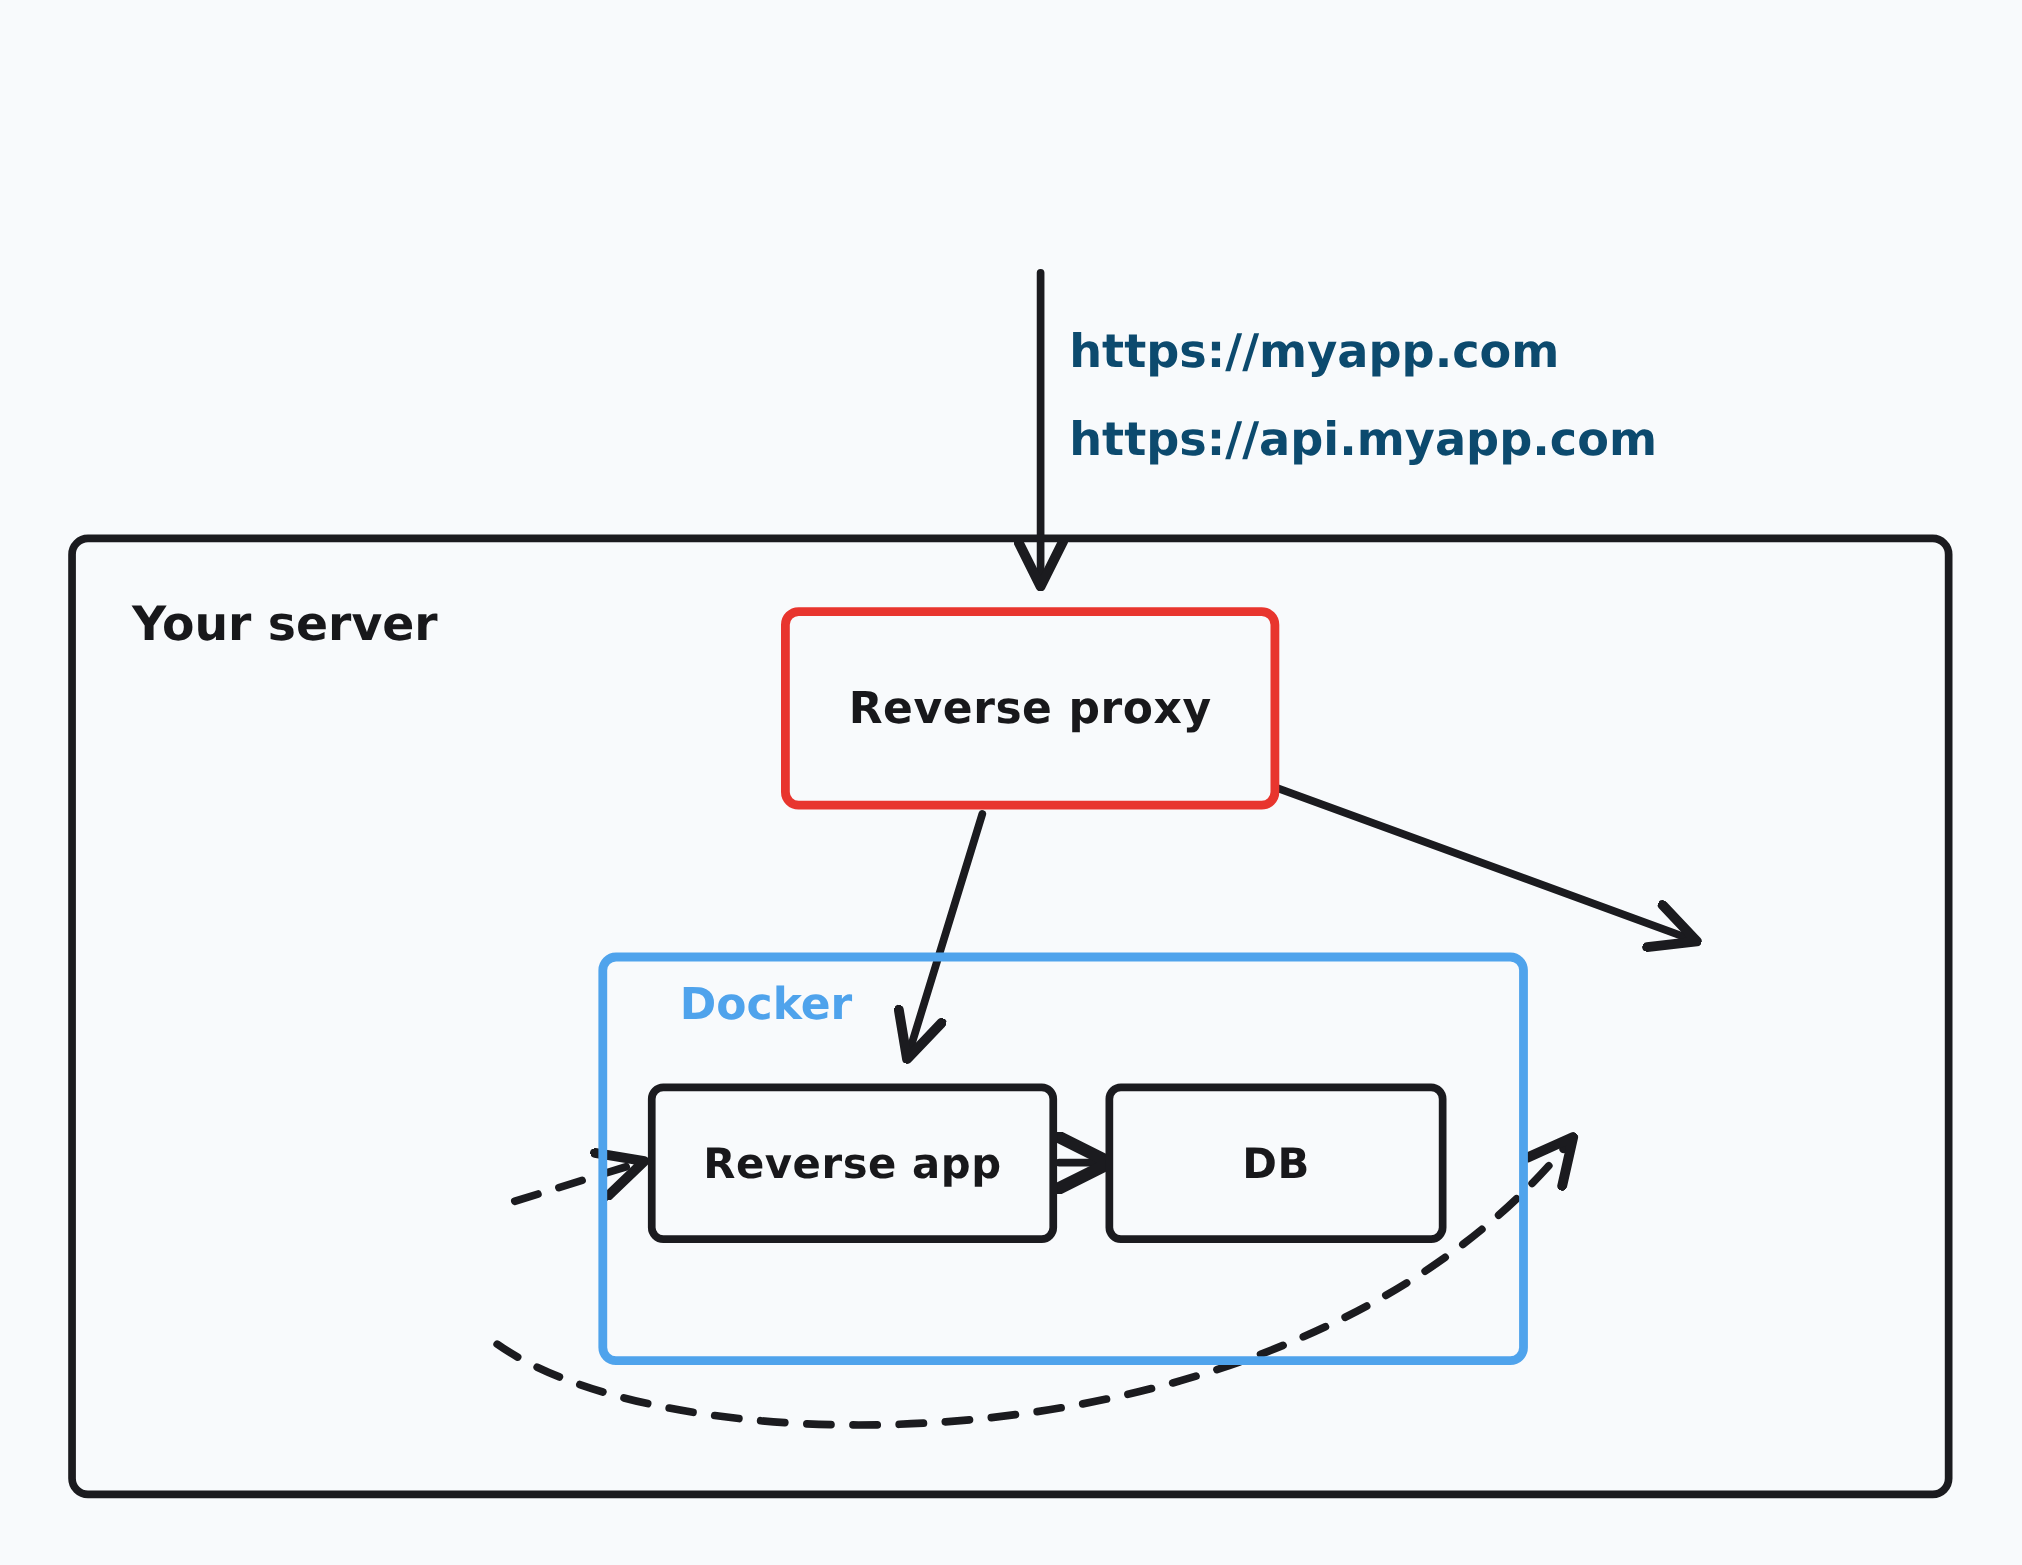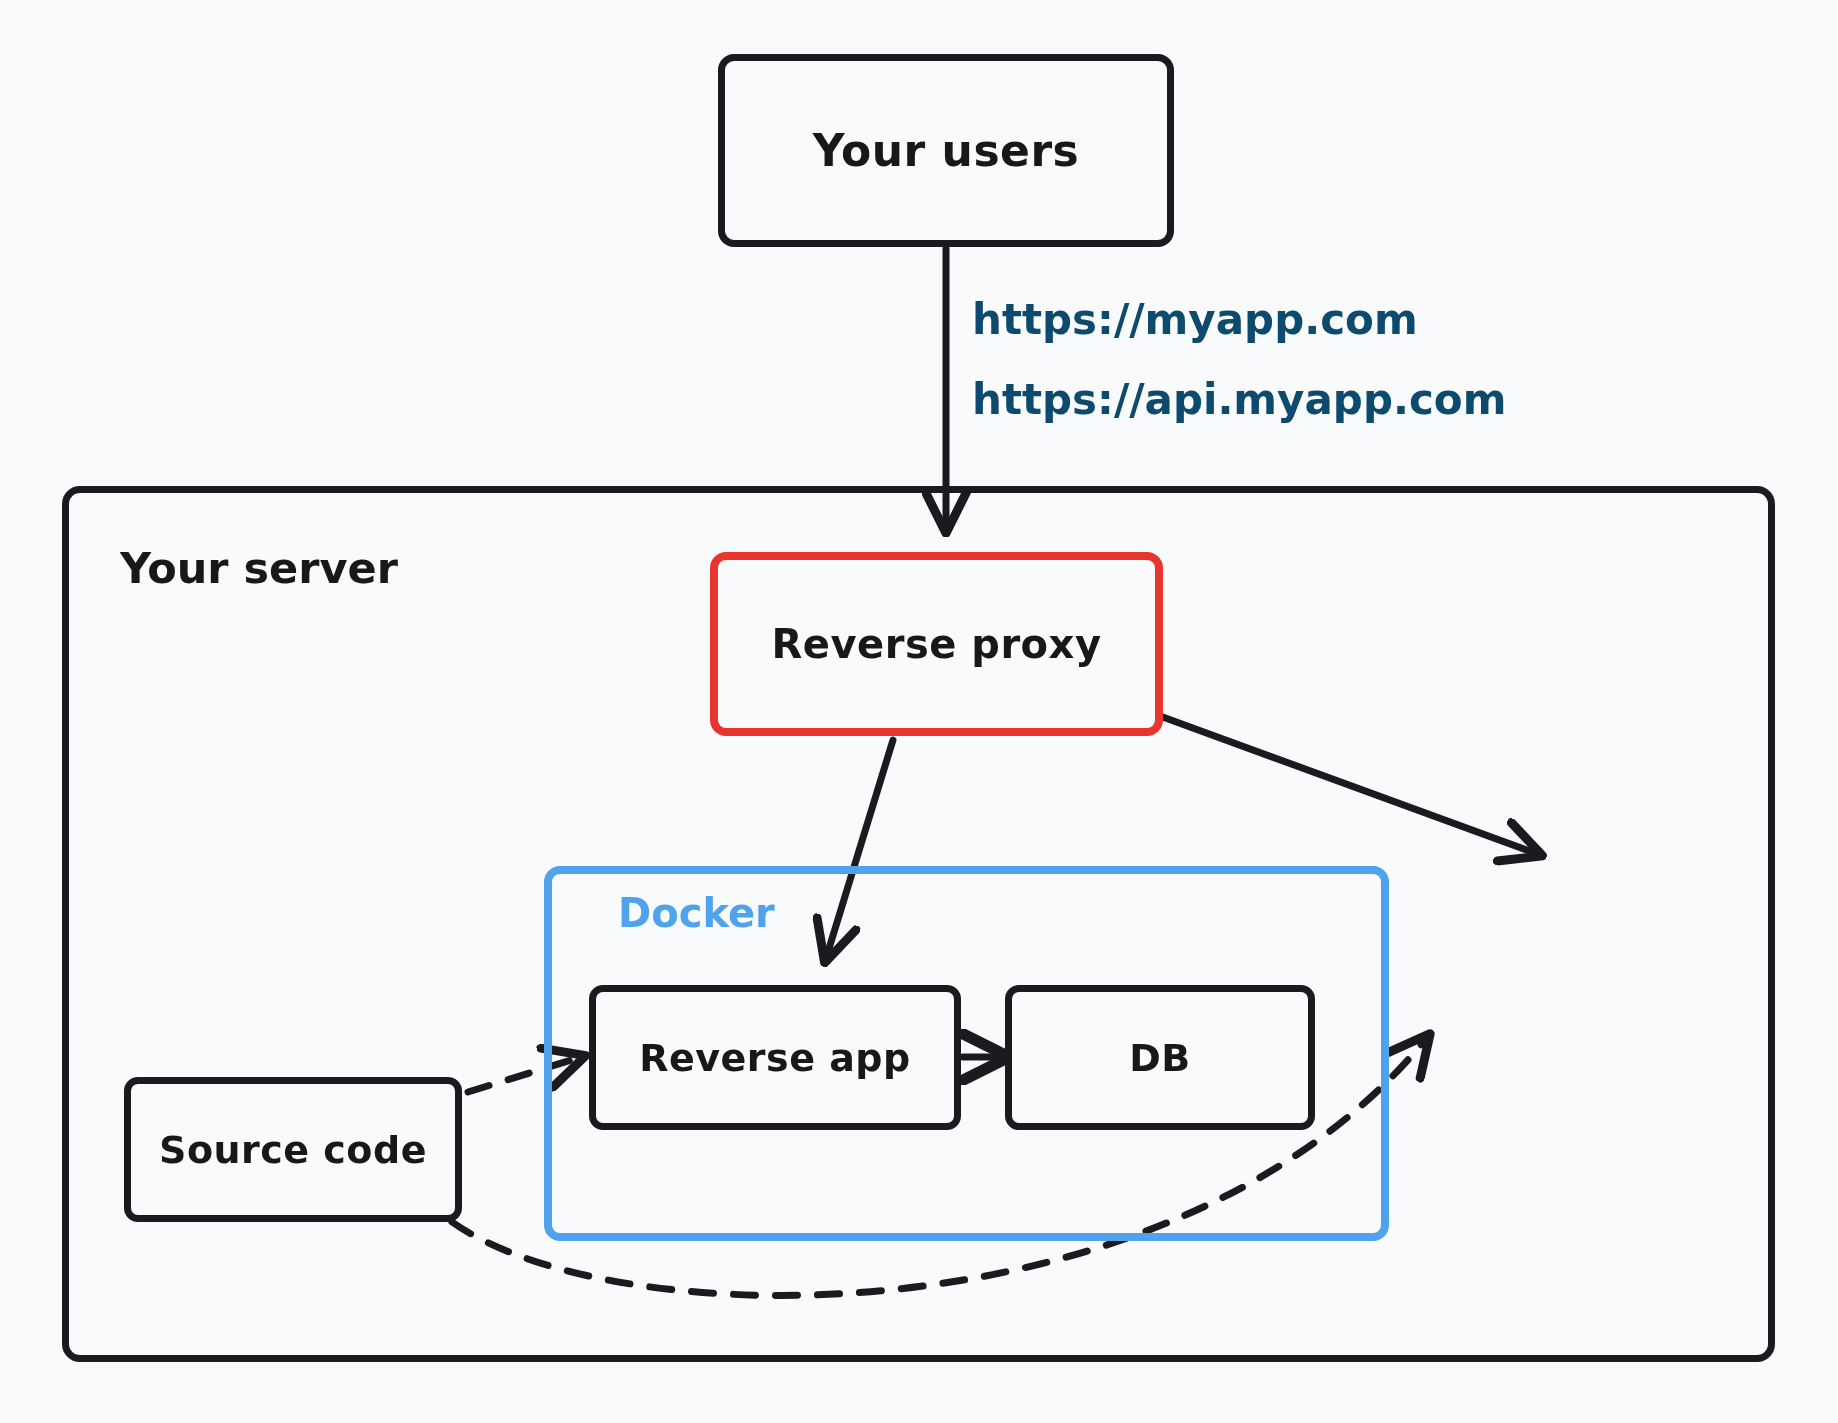--- a/index.html
+++ b/index.html
@@ -174,37 +174,31 @@
       <path d="M 452 1222 C 620 1340 1180 1340 1425 1040" fill="none" stroke="#1b1b1f" stroke-width="7" stroke-linecap="round" stroke-dasharray="22 20" marker-end="url(#ah)"></path>
     </g>
   </svg>
 
   <div class="node" id="node-server"></div>
   <div id="label-server">Your server</div>
 
   <div class="node" id="node-docker"></div>
   <div id="label-docker">Docker</div>
 
-  <div class="node" id="node-users">
-    <span class="node-label">Your users</span>
-  </div>
 
   <div class="node" id="node-proxy">
     <span class="node-label">Reverse proxy</span>
   </div>
 
   <div class="node" id="node-serverapp">
     <span class="node-label">Reverse app</span>
   </div>
 
   <div class="node" id="node-db">
     <span class="node-label">DB</span>
   </div>
 
 
-  <div class="node" id="node-source">
-    <span class="node-label">Source code</span>
-  </div>
 
   <div class="edge-label" id="url-1">https://myapp.com</div>
   <div class="edge-label" id="url-2">https://api.myapp.com</div>
 
 </div>
 
 </body></html>

